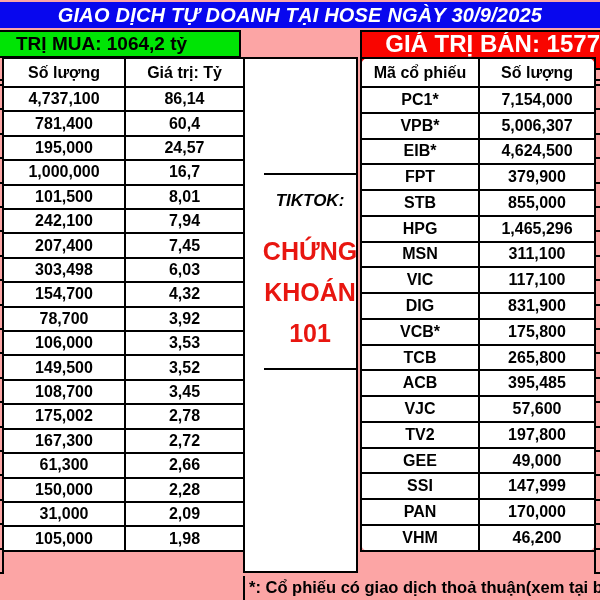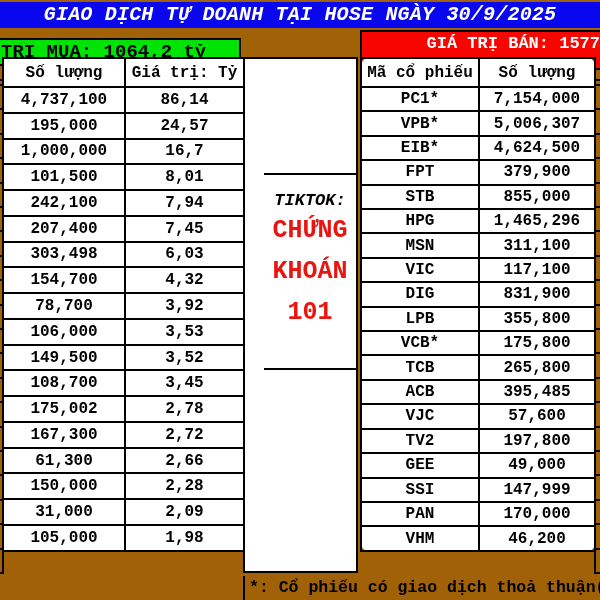--- a/index.html
+++ b/index.html
@@ -1,53 +1,53 @@
 <!DOCTYPE html>
 <html style="--header-bg: #0807ee; --buy-bg: #00e405; --sell-bg: #f90500; --brand-red: #e81610;"><head>
 <meta charset="utf-8">
 <style>
   html,body{margin:0;padding:0;background:#fff;}
   .page{
-    position:relative;width:600px;height:600px;background:#a16207;overflow:hidden;
-    font-family:Liberation Mono, monospace;font-weight:bold;color:#000;
+    position:relative;width:600px;height:600px;background:#fca5a5;overflow:hidden;
+    font-family:Liberation Sans, sans-serif;font-weight:bold;color:#000;
   }
   .title-bar{
     position:absolute;left:0;top:2px;width:600px;height:26px;
     background:var(--header-bg,#0807ee);color:#fff;font-style:italic;font-size:20px;
     line-height:26px;text-align:center;white-space:nowrap;letter-spacing:.2px;
   }
   .buy-banner{
     position:absolute;left:0;top:30px;width:241px;height:28px;box-sizing:border-box;
     background:var(--buy-bg,#00e405);border:2px solid #000;border-left:none;
-    font-size:19px;line-height:24px;padding-left:1px;white-space:nowrap;overflow:hidden;margin-top:8px;
+    font-size:19px;line-height:24px;padding-left:16px;white-space:nowrap;overflow:hidden;
   }
   .sell-banner{
     position:absolute;left:360px;top:30px;width:240px;height:40px;box-sizing:border-box;
     background:var(--sell-bg,#f90500);border:2px solid #000;border-right:none;color:#fff;
-    font-size:17px;line-height:24px;text-align:right;white-space:nowrap;overflow:hidden;
+    font-size:24px;line-height:24px;text-align:right;white-space:nowrap;overflow:hidden;
   }
   table.data{
     position:absolute;top:57px;border-collapse:collapse;table-layout:fixed;
     height:495px;background:#fff;
   }
   .buy-table{left:2px;width:241px;}
   .sell-table{left:360px;width:234px;border-radius:11px;}
   .data th,.data td{
     border:2px solid #000;text-align:center;vertical-align:middle;
     font-size:16px;font-weight:bold;padding:0;white-space:nowrap;overflow:hidden;
   }
   .data thead tr{height:29px;}
   .center-box{
     position:absolute;left:243px;top:57px;width:115px;height:516px;box-sizing:border-box;
     border:2px solid #000;background:#fff;display:flex;flex-direction:column;padding-left:19px;
   }
   .cb-top{height:114px;border-bottom:2px solid #000;}
   .cb-mid{height:193px;border-bottom:2px solid #000;display:flex;flex-direction:column;align-items:center;}
   .tiktok-label{font-style:italic;font-size:17px;margin-top:16px;white-space:nowrap;}
-  .brand{color:var(--brand-red,#e81610);font-size:25px;line-height:41px;text-align:center;white-space:nowrap;}
+  .brand{color:var(--brand-red,#e81610);font-size:25px;line-height:41px;text-align:center;margin-top:20px;white-space:nowrap;}
   .cb-bottom{flex:1;}
   .sliver{
     position:absolute;top:57px;height:517px;box-sizing:border-box;
     background:repeating-linear-gradient(to bottom,#000 0 2px,transparent 2px 24.4px);
     background-position:0 27px;
   }
   .sliver-left{left:0;width:4px;border-right:2px solid #000;}
   .sliver-right{left:594px;width:6px;border-left:2px solid #000;}
   .footnote{
     position:absolute;left:243px;top:576px;width:357px;height:24px;box-sizing:border-box;
@@ -75,20 +75,24 @@
         <th>Số lượng</th>
         <th>Giá trị: Tỷ</th>
       </tr>
     </thead>
     <tbody>
         <tr>
           <td>4,737,100</td>
           <td>86,14</td>
         </tr>
         <tr>
+          <td>781,400</td>
+          <td>60,4</td>
+        </tr>
+        <tr>
           <td>195,000</td>
           <td>24,57</td>
         </tr>
         <tr>
           <td>1,000,000</td>
           <td>16,7</td>
         </tr>
         <tr>
           <td>101,500</td>
           <td>8,01</td>
@@ -194,24 +198,20 @@
         </tr>
         <tr>
           <td>VIC</td>
           <td>117,100</td>
         </tr>
         <tr>
           <td>DIG</td>
           <td>831,900</td>
         </tr>
         <tr>
-          <td>LPB</td>
-          <td>355,800</td>
-        </tr>
-        <tr>
           <td>VCB*</td>
           <td>175,800</td>
         </tr>
         <tr>
           <td>TCB</td>
           <td>265,800</td>
         </tr>
         <tr>
           <td>ACB</td>
           <td>395,485</td>

